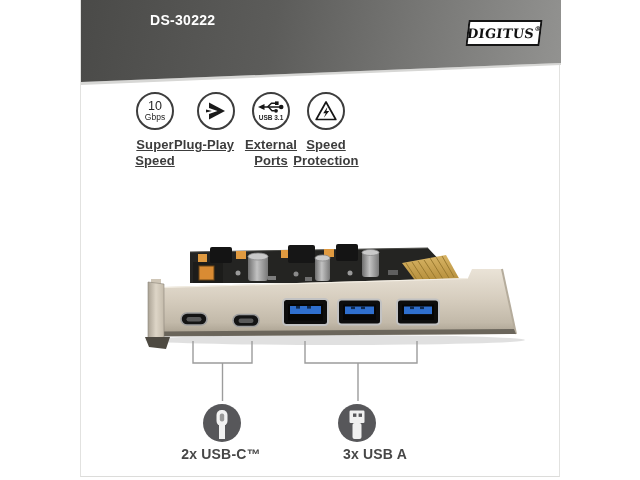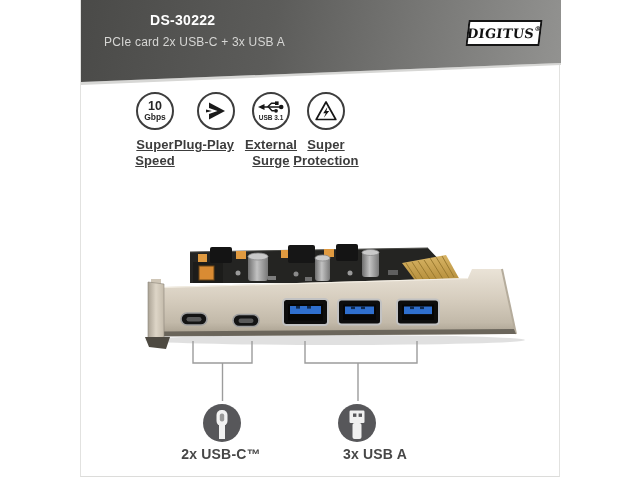--- a/index.html
+++ b/index.html
@@ -43,22 +43,22 @@
   .logo .txt{
     font-family:"DejaVu Serif", serif;font-weight:bold;font-size:13px;color:#111;
     letter-spacing:.3px;white-space:nowrap;
   }
   .logo sup{font-size:6.5px;vertical-align:top;position:relative;top:-1px;}
   
   .feature-circle{
     position:absolute;width:34px;height:34px;border:2px solid #3d3d3d;border-radius:50%;
     background:#fff;display:flex;flex-direction:column;align-items:center;justify-content:center;
   }
-  .fc-top{font-size:12.5px;font-weight:bold;color:#262626;line-height:1;}
-  .fc-bottom{font-size:8.5px;font-weight:bold;color:#262626;line-height:1.2;}
+  .fc-top{font-size:12.5px;font-weight:normal;color:#262626;line-height:1;}
+  .fc-bottom{font-size:8.5px;font-weight:normal;color:#262626;line-height:1.2;}
   .fc-caption{font-size:6.5px;font-weight:bold;color:#262626;line-height:1;margin-top:1px;}
   .feature-label{
     position:absolute;width:76px;text-align:center;
     font-size:13px;font-weight:bold;color:#3c3c3c;line-height:1.2;letter-spacing:.1px;text-decoration:underline;
   }
   
   .conn-circle{
     position:absolute;width:38px;height:38px;border-radius:50%;background:#57575a;
     display:flex;align-items:center;justify-content:center;overflow:hidden;
   }
@@ -69,21 +69,20 @@
   .card-svg{position:absolute;left:0;top:0;width:640px;height:480px;}
 </style>
 </head>
 <body>
 
 <div class="panel">
 
   <div class="band-edge"></div>
   <div class="band">
     <div class="band-title">DS-30222</div>
-    <div class="band-subtitle">PCIe card 2x USB-C + 3x USB A</div>
     <div class="logo">
       <span class="txt"><span>DIGITUS</span><sup>®</sup></span>
     </div>
   </div>
 </div>
 
 <div class="feature-circle" style="left:136px;top:92px;">
   <span class="fc-top">10</span>
   <span class="fc-bottom">Gbps</span>
 </div>
@@ -103,29 +102,29 @@
     <polygon points="0,7 6.5,4 6.5,10" fill="#161616"></polygon>
     <line x1="5" y1="7" x2="23" y2="7" stroke="#161616" stroke-width="1.5"></line>
     <polyline points="9.5,7 13.5,3.2 17,3.2" fill="none" stroke="#161616" stroke-width="1.4"></polyline>
     <rect x="17" y="1.4" width="3.6" height="3.6" fill="#161616"></rect>
     <polyline points="10.5,7 14,10.8 16.5,10.8" fill="none" stroke="#161616" stroke-width="1.4"></polyline>
     <circle cx="18" cy="10.8" r="1.9" fill="#161616"></circle>
     <circle cx="23.2" cy="7" r="2.3" fill="#161616"></circle>
   </svg>
   <span class="fc-caption">USB 3.1</span>
 </div>
-<div class="feature-label" style="left:233px;top:137px;">External Surge</div>
+<div class="feature-label" style="left:233px;top:137px;">External Ports</div>
 
 <div class="feature-circle" style="left:307px;top:92px;">
   <svg width="24" height="22" viewBox="0 0 24 22">
     <polygon points="12,2 2.2,19.5 21.8,19.5" fill="none" stroke="#161616" stroke-width="1.7" stroke-linejoin="round"></polygon>
     <polygon points="13.4,7 9.2,13.2 11.8,13.2 9.8,17.8 15.2,10.9 12.4,10.9" fill="#161616"></polygon>
   </svg>
 </div>
-<div class="feature-label" style="left:288px;top:137px;">Super Protection</div>
+<div class="feature-label" style="left:288px;top:137px;">Speed Protection</div>
 
 <svg class="card-svg" viewBox="0 0 640 480">
   <defs>
     <linearGradient id="bracketGrad" x1="0" y1="0" x2="0" y2="1">
       <stop offset="0" stop-color="#eae3d7"></stop>
       <stop offset="0.45" stop-color="#d6cdbe"></stop>
       <stop offset="0.8" stop-color="#c2b9a9"></stop>
       <stop offset="1" stop-color="#a59c8c"></stop>
     </linearGradient>
     <linearGradient id="flangeGrad" x1="0" y1="0" x2="1" y2="0">

